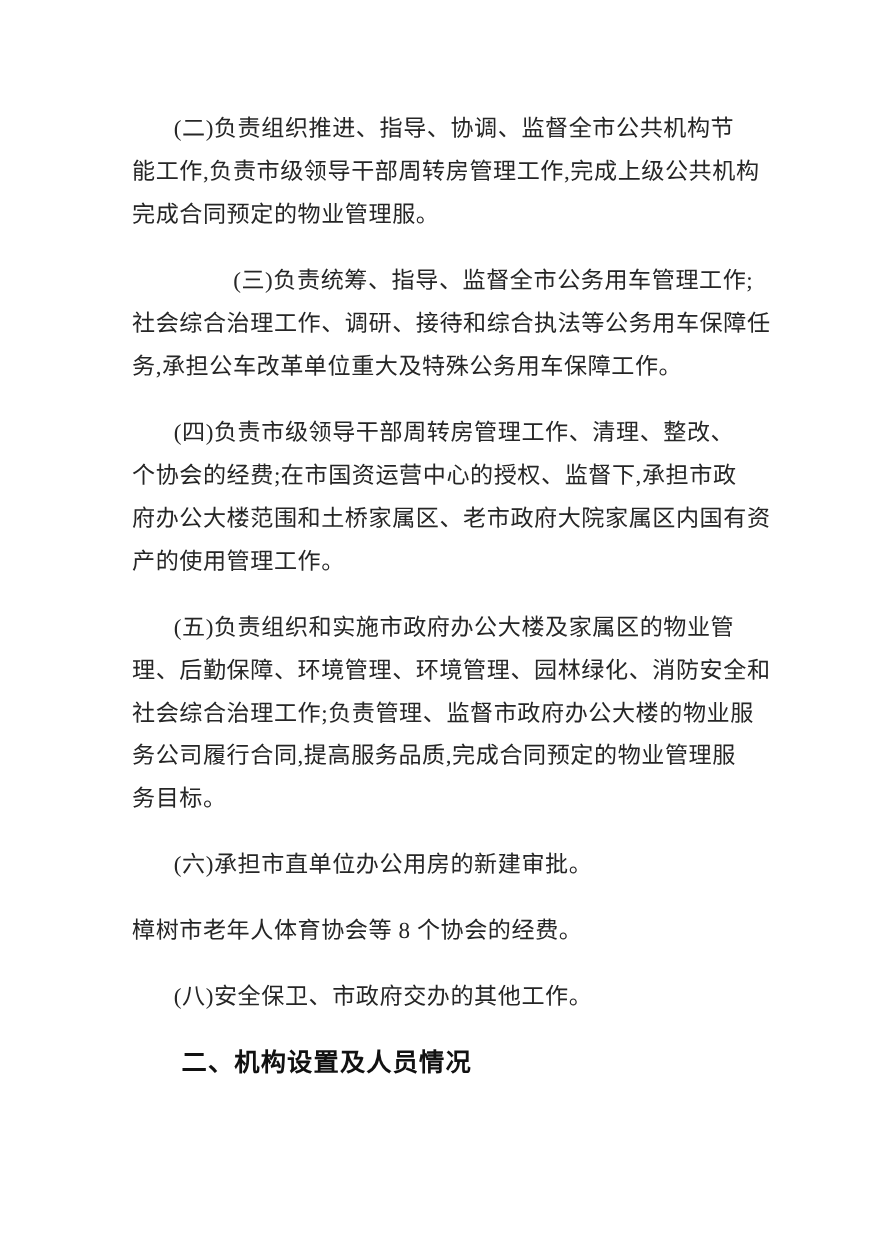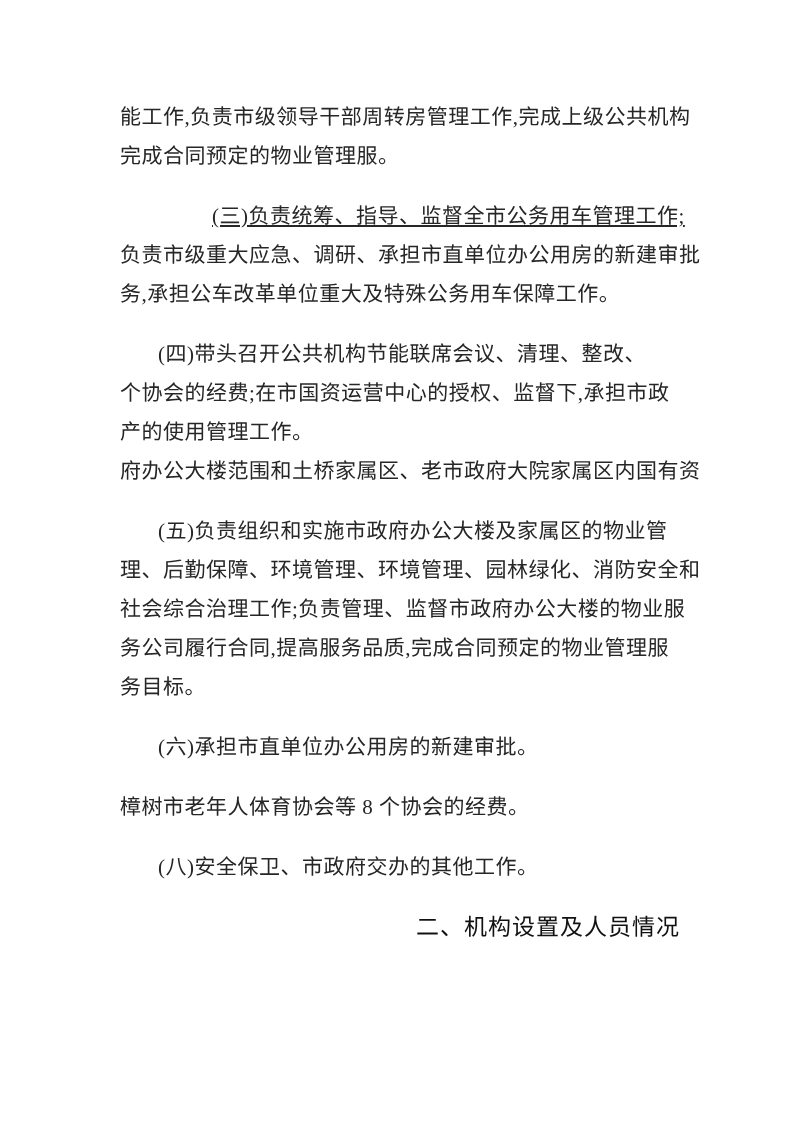--- a/index.html
+++ b/index.html
@@ -31,57 +31,56 @@
   .line {
     white-space: nowrap;
     letter-spacing: 0.5px;
     text-align: left;
   }
   .line.indent {
     padding-left: 38px;
   }
   .line.indent-deep {
     padding-left: 92px;
-    text-decoration: underline;
   }
   .section-heading {
     margin: 0;
     padding-left: 45px;
     font-family: "Liberation Sans", "DejaVu Sans", sans-serif;
-    font-weight: 400;
+    font-weight: 700;
     font-size: 23px;
     line-height: 39px;
     letter-spacing: 1px;
     color: #111111;
     white-space: nowrap;
-    text-align: right;
   }
 </style>
 </head>
 <body>
 
 <div class="page">
   <div class="text-column">
 
     <div class="para">
+      <div class="line indent">(二)负责组织推进、指导、协调、监督全市公共机构节</div>
       <div class="line">能工作,负责市级领导干部周转房管理工作,完成上级公共机构</div>
       <div class="line">完成合同预定的物业管理服。</div>
     </div>
 
     <div class="para">
       <div class="line indent-deep">(三)负责统筹、指导、监督全市公务用车管理工作;</div>
-      <div class="line">负责市级重大应急、调研、承担市直单位办公用房的新建审批</div>
+      <div class="line">社会综合治理工作、调研、接待和综合执法等公务用车保障任</div>
       <div class="line">务,承担公车改革单位重大及特殊公务用车保障工作。</div>
     </div>
 
     <div class="para">
-      <div class="line indent">(四)带头召开公共机构节能联席会议、清理、整改、</div>
+      <div class="line indent">(四)负责市级领导干部周转房管理工作、清理、整改、</div>
       <div class="line">个协会的经费;在市国资运营中心的授权、监督下,承担市政</div>
+      <div class="line">府办公大楼范围和土桥家属区、老市政府大院家属区内国有资</div>
       <div class="line">产的使用管理工作。</div>
-      <div class="line">府办公大楼范围和土桥家属区、老市政府大院家属区内国有资</div>
     </div>
 
     <div class="para">
       <div class="line indent">(五)负责组织和实施市政府办公大楼及家属区的物业管</div>
       <div class="line">理、后勤保障、环境管理、环境管理、园林绿化、消防安全和</div>
       <div class="line">社会综合治理工作;负责管理、监督市政府办公大楼的物业服</div>
       <div class="line">务公司履行合同,提高服务品质,完成合同预定的物业管理服</div>
       <div class="line">务目标。</div>
     </div>
 

